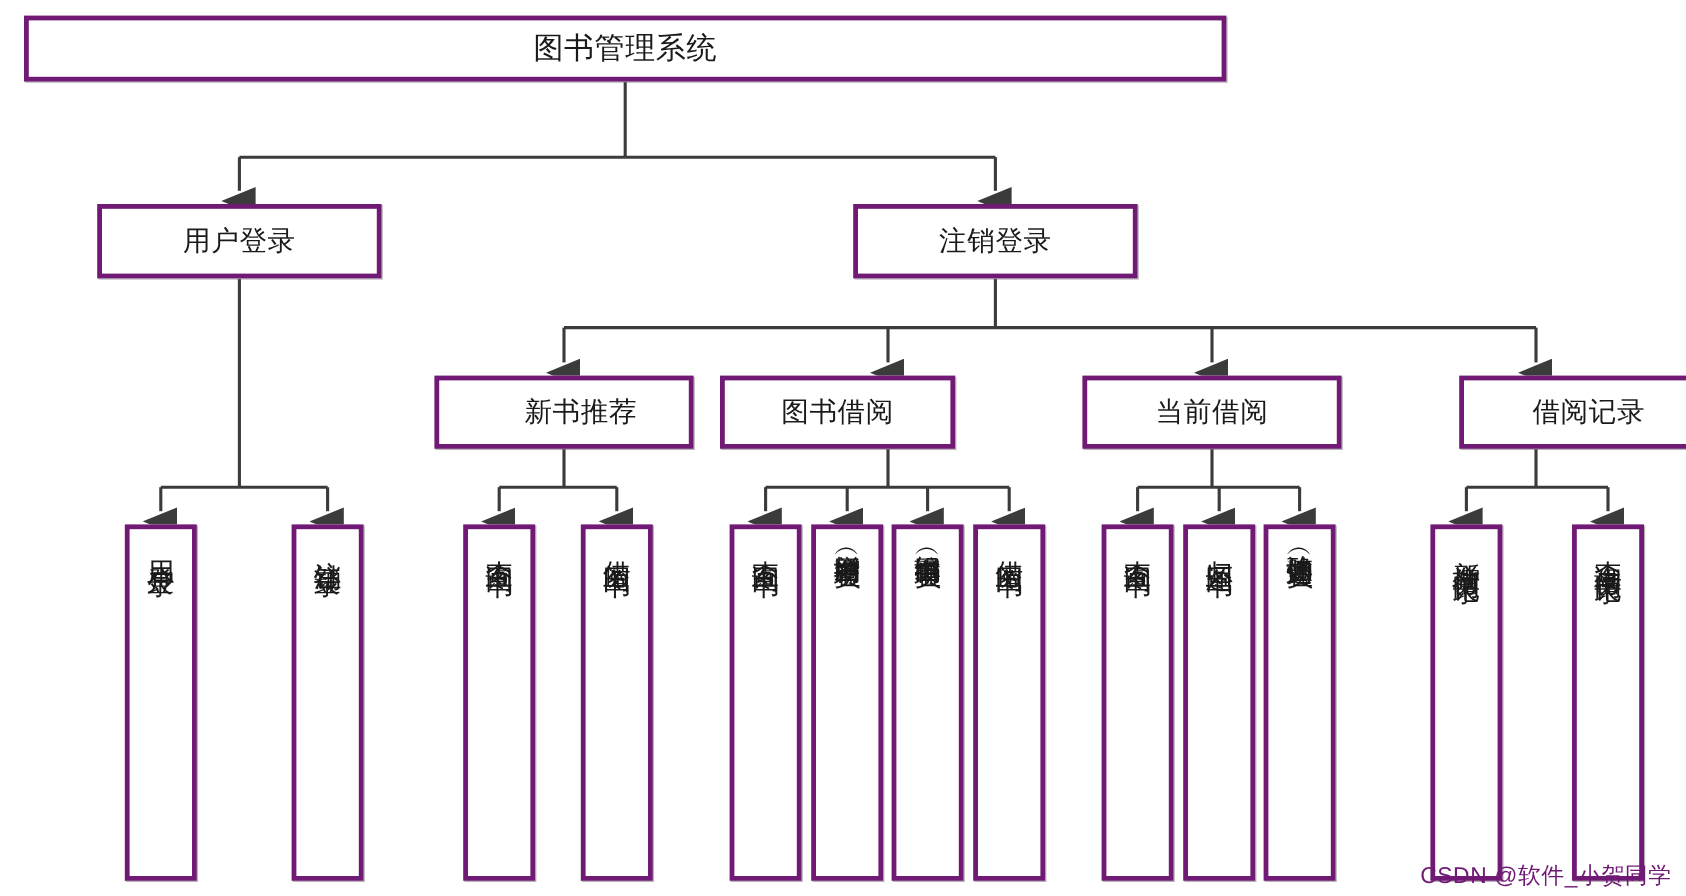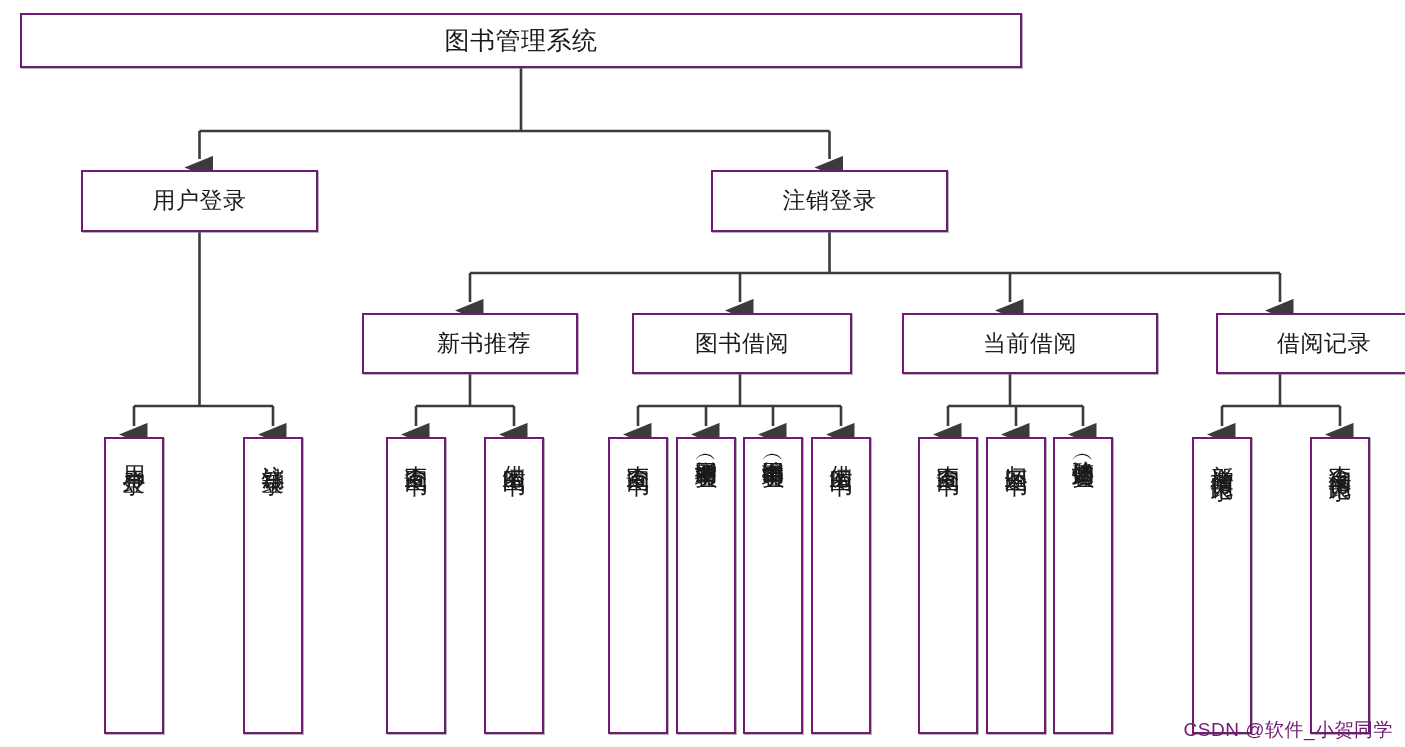--- a/index.html
+++ b/index.html
@@ -22,21 +22,21 @@
     position: absolute;
     left: 0;
     top: 0;
     width: 1405px;
     height: 747px;
     pointer-events: none;
   }
   .node {
     position: absolute;
     box-sizing: border-box;
-    border: 2px solid #701a75;
+    border: 4px solid #701a75;
     background: #ffffff;
     display: flex;
     align-items: center;
     justify-content: center;
     color: #1a1a1a;
     box-shadow: 1px 1px 0 rgba(120,120,120,0.55);
   }
   .node .label {
     display: block;
     line-height: 1.18;
@@ -125,24 +125,24 @@
       </div>
       <div class="node node-l2" style="left: 81px; top: 170px; width: 237px; height: 62px;">
         <span class="label">用户登录</span>
       </div>
       <div class="node node-l2" style="left: 711px; top: 170px; width: 237px; height: 62px;">
         <span class="label">注销登录</span>
       </div>
       <div class="node node-l3" style="left: 362px; top: 313px; width: 216px; height: 61px; padding-left: 28px;">
         <span class="label">新书推荐</span>
       </div>
-      <div class="node node-l3" style="left: 632px; top: 313px; width: 220px; height: 61px;">
+      <div class="node node-l3" style="left: 600px; top: 313px; width: 196px; height: 61px;">
         <span class="label">图书借阅</span>
       </div>
-      <div class="node node-l3" style="left: 902px; top: 313px; width: 256px; height: 61px;">
+      <div class="node node-l3" style="left: 902px; top: 313px; width: 216px; height: 61px;">
         <span class="label">当前借阅</span>
       </div>
       <div class="node node-l3" style="left: 1172px; top: 313px; width: 216px; height: 61px; margin-left: 44px;">
         <span class="label">借阅记录</span>
       </div>
       <div class="node node-leaf" style="left: 104px; top: 437px; width: 60px; height: 297px;">
         <span class="label">用户登录</span>
       </div>
       <div class="node node-leaf" style="left: 243px; top: 437px; width: 60px; height: 297px;">
         <span class="label">注销登录</span>

